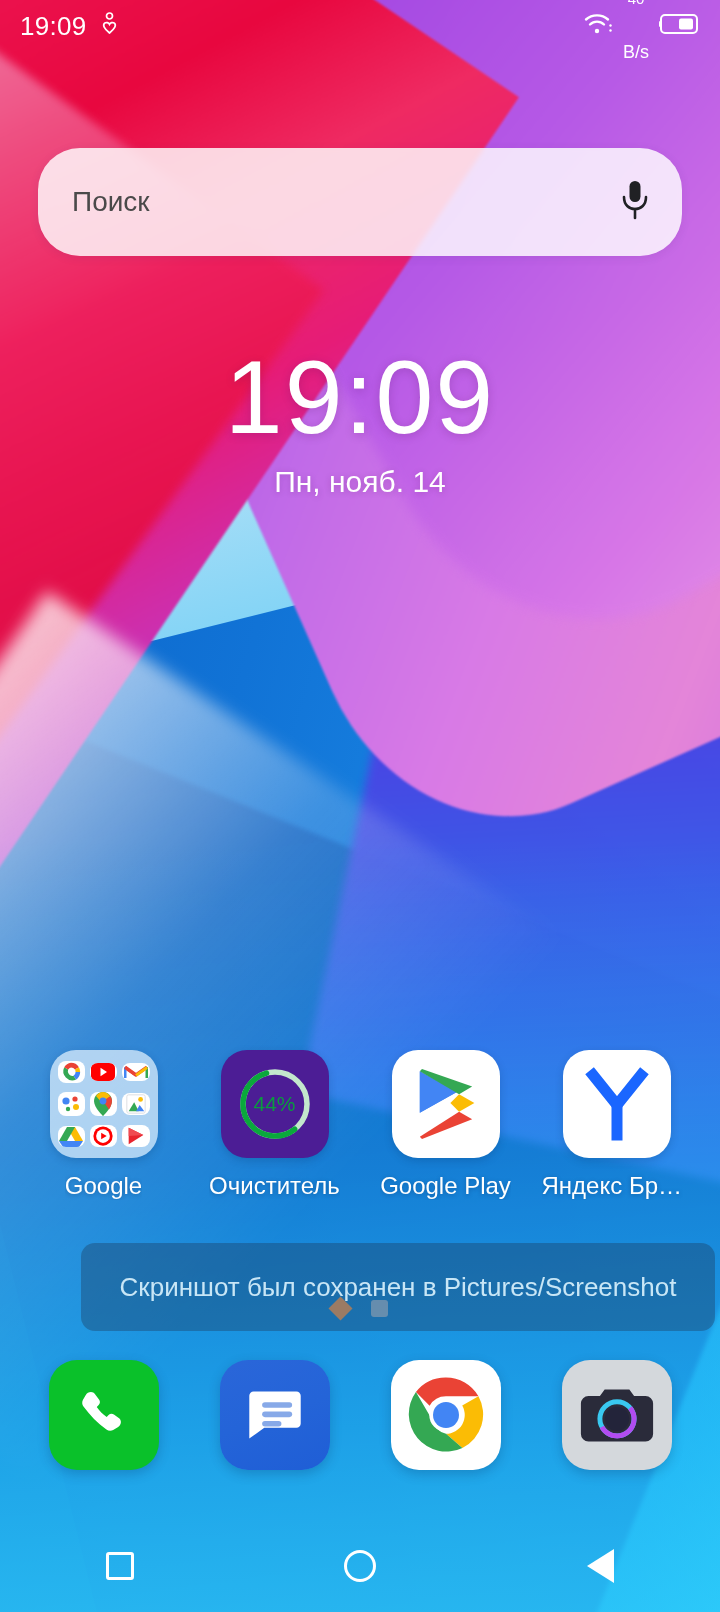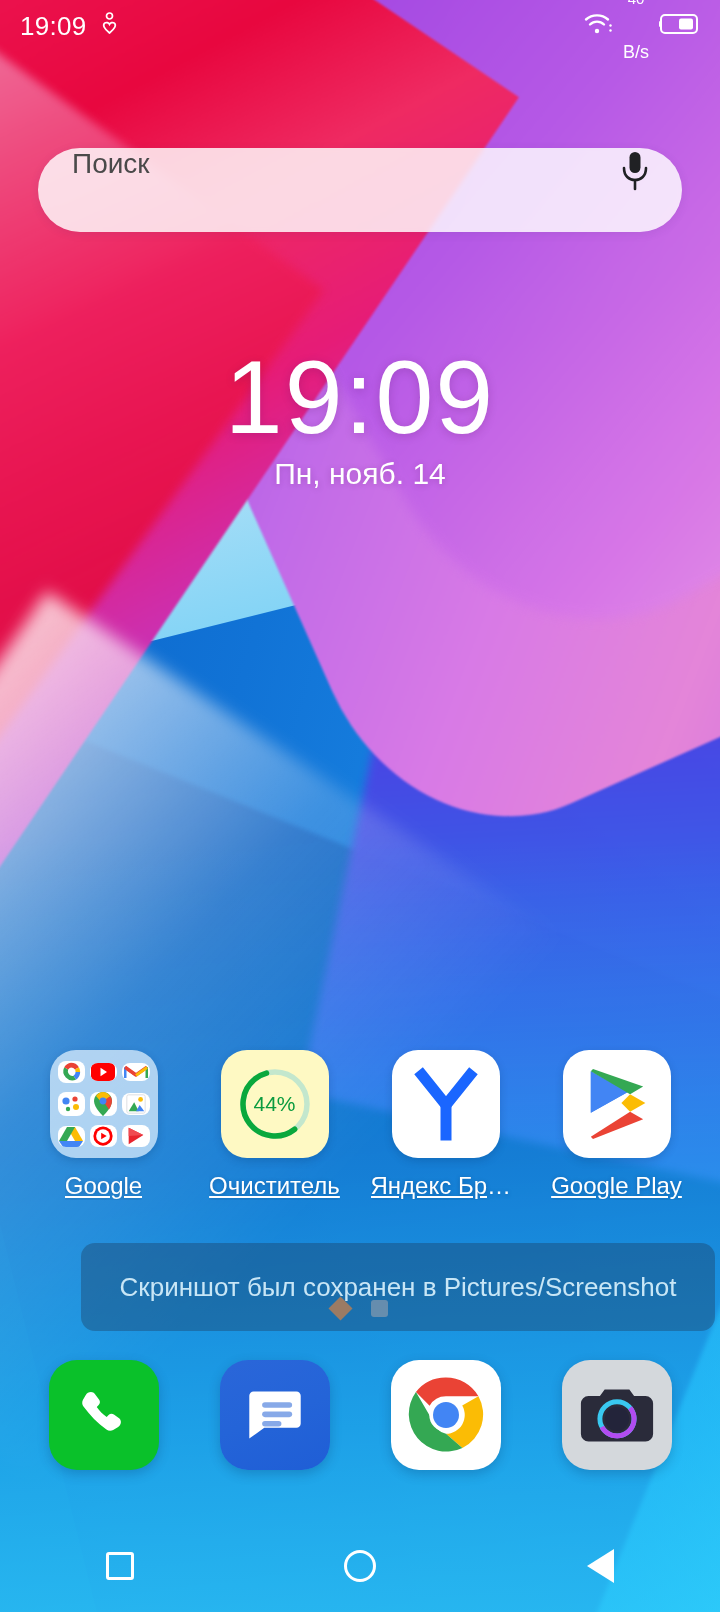--- a/index.html
+++ b/index.html
@@ -103,76 +103,75 @@
   }
   .sb-left { display:flex; align-items:center; gap:14px; }
   .sb-time { font-size:26px; font-weight:400; letter-spacing:.3px; color:#fff; }
   .sb-right { display:flex; align-items:center; gap:9px; }
   .net-speed { display:flex; flex-direction:column; align-items:center; line-height:1;gap:36px; }
   .net-speed span { font-size:15px; font-weight:500; }
   .net-speed .unit { font-size:18px; margin-top:1px; }
 
   
   #search-widget {
-    position:absolute; top:148px; left:38px; width:644px; height:84px;
+    position:absolute; top:148px; left:38px; width:644px; height:108px;
     background:rgba(255,255,255,.82);
     border-radius:42px; z-index:20;
-    display:flex; align-items:flex-start; padding:0 30px 0 34px;
+    display:flex; align-items:center; padding:0 30px 0 34px;
     box-shadow:0 2px 10px rgba(60,40,110,.10);
     backdrop-filter:blur(2px);
   }
   #search-widget .ph { flex:1; font-size:28px; color:#4a4a4a; }
 
   
   #clock-widget {
     position:absolute; top:345px; left:0; width:100%; z-index:20;
     text-align:center; color:#fff;
   }
   #clock-widget .time {
     font-size:104px; font-weight:300; letter-spacing:2px; line-height:1;
     text-shadow:0 2px 10px rgba(80,20,90,.22);
   }
   #clock-widget .date {
-    margin-top:8px; font-size:30px; font-weight:400;
+    margin-top:16px; font-size:30px; font-weight:400;
     text-shadow:0 1px 6px rgba(80,20,90,.24);
   }
 
   
   #app-row {
     position:absolute; top:1050px; left:0; width:100%; z-index:20;
     display:flex; justify-content:space-around; padding:0 18px;
   }
   .app { width:150px; display:flex; flex-direction:column; align-items:center; }
   .app-icon {
     width:108px; height:108px; border-radius:26px;
     display:flex; align-items:center; justify-content:center;
     position:relative; overflow:hidden;
     box-shadow:0 3px 9px rgba(0,40,90,.20);
   }
   .app-label {
     margin-top:14px; font-size:24px; color:#fff; max-width:150px;
     white-space:nowrap; overflow:hidden; text-overflow:ellipsis; text-align:center;
     text-shadow:0 1px 4px rgba(0,40,90,.35);
-    text-decoration:underline;
   }
 
   
   .folder {
     background:rgba(225,240,252,.72);
     display:grid; grid-template-columns:repeat(3,1fr); grid-template-rows:repeat(3,1fr);
     gap:5px; padding:8px;
   }
   .f-ico {
     background:#fff; border-radius:8px;
     display:flex; align-items:center; justify-content:center;
     font-size:17px; font-weight:700; overflow:hidden; position:relative;
   }
 
   
-  .cleaner { background:#fef9c3; }
+  .cleaner { background:#4c1d95; }
   .ring { position:relative; width:76px; height:76px; }
   .ring svg { position:absolute; inset:0; }
   .ring .pct {
     position:absolute; inset:0; display:flex; align-items:center; justify-content:center;
     font-size:21px; font-weight:500; color:#0a9b3f;
   }
 
   
   .yandex { background:#fff; }
   
@@ -379,41 +378,41 @@
           <circle cx="38" cy="38" r="32" fill="none" stroke="#c3e7cd" stroke-width="5.5"></circle>
           <circle cx="38" cy="38" r="32" fill="none" stroke="#0aa83c" stroke-width="5.5" stroke-linecap="round" stroke-dasharray="201 201" stroke-dashoffset="88" transform="rotate(52 38 38)"></circle>
         </svg>
         <div class="pct">44%</div>
       </div>
     </div>
     <div class="app-label">Очиститель</div>
   </div>
 
   <div class="app">
-    <div class="app-icon yandex">
-      <svg width="64" height="74" viewBox="0 0 64 74">
-        <path d="M8 8 L32 38 L56 8" fill="none" stroke="#1a66ff" stroke-width="11" stroke-linecap="square"></path>
-        <line x1="32" y1="36" x2="32" y2="68" stroke="#1a66ff" stroke-width="11" stroke-linecap="square"></line>
-      </svg>
-    </div>
-    <div class="app-label">Яндекс Бра…</div>
-  </div>
-
-  <div class="app">
     <div class="app-icon play">
       <svg width="66" height="72" viewBox="0 0 60 66">
         <polygon points="6,3 40,22 6,41" fill="#4285f4"></polygon>
         <polygon points="6,3 40,22 53,14" fill="#34a853" opacity="0"></polygon>
         <path d="M6 3 L40 22 L6 41 Z" fill="#4285f4"></path>
         <path d="M6 3 L42 24 L54 17 L8 1 Z" fill="#34a853"></path>
         <path d="M42 24 L56 32 L42 40 L34 32 Z" fill="#fbbc04"></path>
         <path d="M6 63 L42 40 L54 47 L8 65 Z" fill="#ea4335"></path>
       </svg>
     </div>
     <div class="app-label">Google Play</div>
+  </div>
+
+  <div class="app">
+    <div class="app-icon yandex">
+      <svg width="64" height="74" viewBox="0 0 64 74">
+        <path d="M8 8 L32 38 L56 8" fill="none" stroke="#1a66ff" stroke-width="11" stroke-linecap="square"></path>
+        <line x1="32" y1="36" x2="32" y2="68" stroke="#1a66ff" stroke-width="11" stroke-linecap="square"></line>
+      </svg>
+    </div>
+    <div class="app-label">Яндекс Бра…</div>
   </div>
 </div>
 
 <div id="page-indicator">
   <span class="pi-dot pi-active"></span>
   <span class="pi-dot pi-inactive"></span>
 </div>
 
 <div id="toast">
   <span>Скриншот был сохранен в  Pictures/Screenshot</span>

